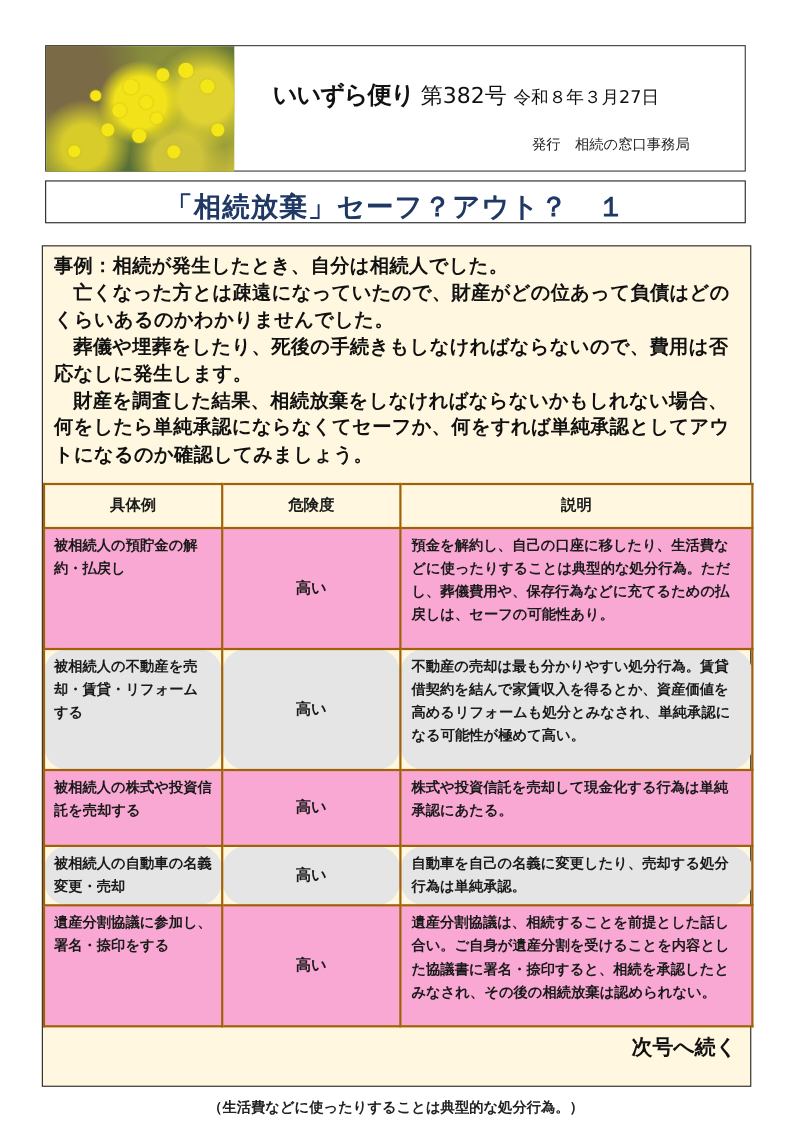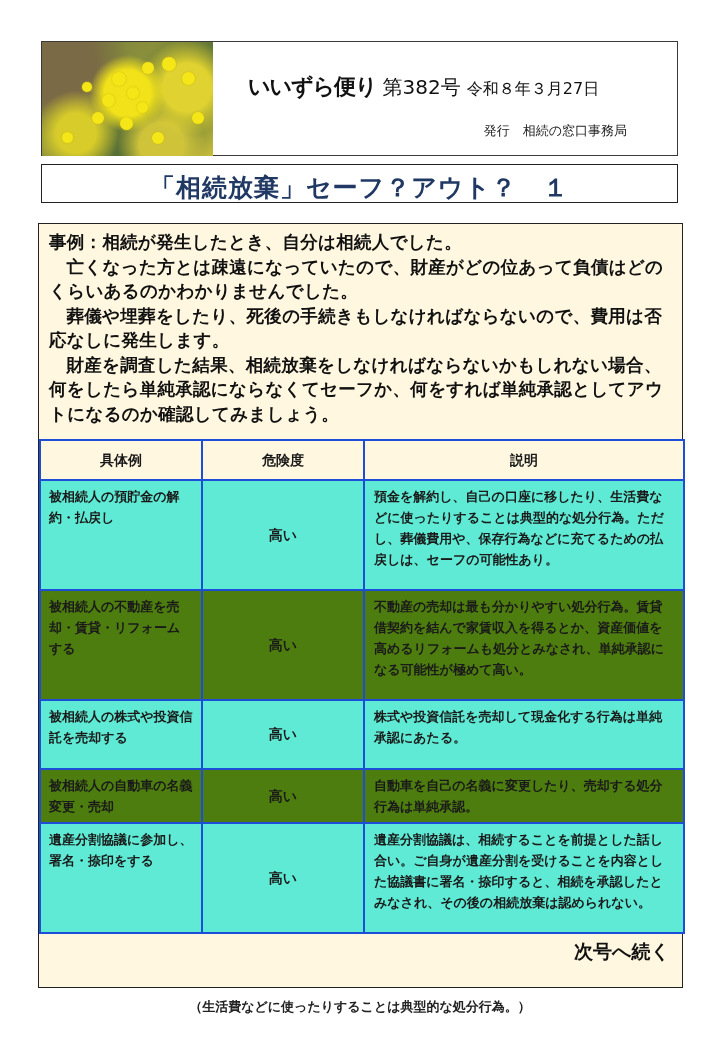--- a/index.html
+++ b/index.html
@@ -51,25 +51,25 @@
   .intro p { margin:0; }
   .intro .indent { text-indent:1em; }
   table.cases {
     position:absolute; left:0; top:215px; width:644px; border-collapse:collapse;
     table-layout:fixed; font-size:13px; font-weight:bold;
   }
   table.cases col.c1 { width:162px; }
   table.cases col.c2 { width:162px; }
   table.cases col.c3 { width:320px; }
   table.cases th, table.cases td {
-    border:2px solid #1d4ed8; vertical-align:top; padding:5px 8px; line-height:21px;
+    border:2px solid #a16207; vertical-align:top; padding:5px 8px; line-height:21px;
   }
   table.cases th { height:28px; font-size:14px; text-align:center; background:#fff7df; vertical-align:middle; }
-  table.cases tr.odd td { background:#5eead4; }
-  table.cases tr.even td { background:#4d7c0f; }
+  table.cases tr.odd td { background:#f9a8d4; }
+  table.cases tr.even td { background:#e5e5e5;border-radius:22px; }
   table.cases td.risk { text-align:center; vertical-align:middle; font-size:14px; }
   table.cases td.desc { padding-left:9px; }
   .cont {
     position:absolute; right:12px; bottom:22px; font-size:19px; font-weight:bold; color:#111;
   }
   .footer {
     position:absolute; left:0; width:720px; top:998px; text-align:center;
     font-size:13px; font-weight:bold; color:#222;
   }
 </style>

